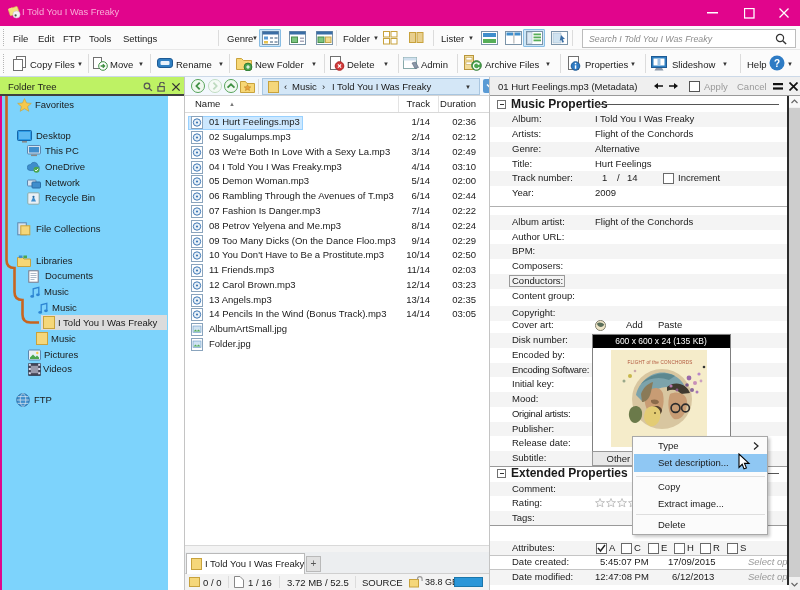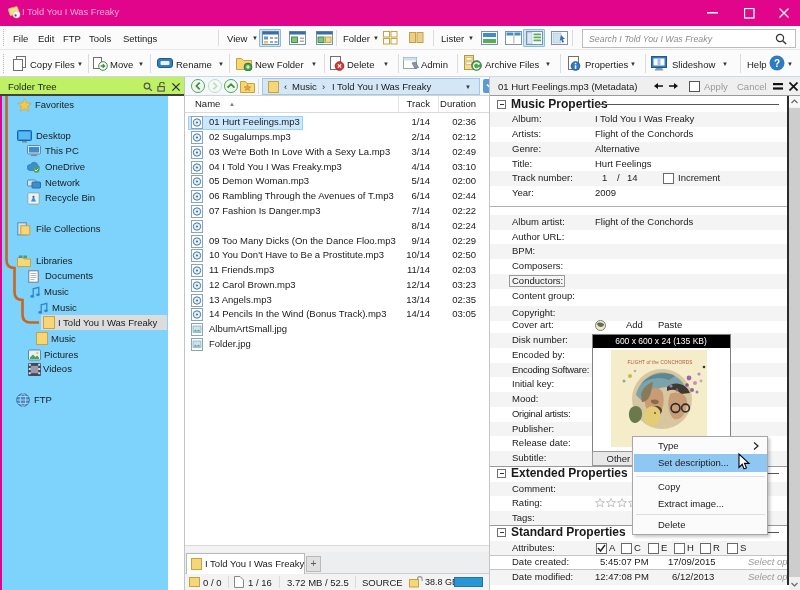--- a/index.html
+++ b/index.html
@@ -77,21 +77,21 @@
 </div>
 
 <div class="a" id="mb">
 <div class="grip" style="top:3px;height:17px"></div>
 <div class="mi" style="left:13px">File</div>
 <div class="mi" style="left:38px">Edit</div>
 <div class="mi" style="left:63px">FTP</div>
 <div class="mi" style="left:89px">Tools</div>
 <div class="mi" style="left:123px">Settings</div>
 <div class="vsep" style="left:218px;top:4px;height:16px"></div>
-<div class="mi" style="left:227px">View</div>
+<div class="mi" style="left:227px">Genre</div>
       <div class="dd" style="left:252px;top:9px">▼</div>
 <div class="tbtn sel" style="left:259px"></div>
 <svg class="ic" style="left:262px;top:5px" width="17" height="14">
         <rect x="0.5" y="0.5" width="16" height="13" fill="#fff" stroke="#7a93a8"></rect>
         <rect x="0.5" y="0.5" width="16" height="3" fill="#3a6ea5"></rect>
         <rect x="2" y="5.5" width="4" height="3" fill="#5b9bd5"></rect>
         <rect x="2" y="10" width="4" height="2.5" fill="#e8c34c"></rect>
         <rect x="8" y="6" width="3" height="2" fill="#9ab"></rect>
         <rect x="12.5" y="6" width="3" height="2" fill="#9ab"></rect>
         <rect x="8" y="10" width="3" height="2" fill="#9ab"></rect>
@@ -492,20 +492,21 @@
 <div class="fnm">07 Fashion Is Danger.mp3</div>
 <div class="ftr">7/14</div>
         <div class="fdu">02:22</div>
 </div>
 <div class="fr" style="top:122.79px">
 <svg class="fic" width="12" height="13">
           <rect x="0.5" y="0.5" width="11" height="12" fill="#fff" stroke="#8aa4bd"></rect>
           <circle cx="6" cy="6.5" r="3.7" fill="#e8f1f8" stroke="#3f78b5"></circle>
           <circle cx="6" cy="6.5" r="1.1" fill="#3f78b5"></circle>
         </svg>
+<div class="fnm">08 Petrov Yelyena and Me.mp3</div>
 <div class="ftr">8/14</div>
         <div class="fdu">02:24</div>
 </div>
 <div class="fr" style="top:137.56px">
 <svg class="fic" width="12" height="13">
           <rect x="0.5" y="0.5" width="11" height="12" fill="#fff" stroke="#8aa4bd"></rect>
           <circle cx="6" cy="6.5" r="3.7" fill="#e8f1f8" stroke="#3f78b5"></circle>
           <circle cx="6" cy="6.5" r="1.1" fill="#3f78b5"></circle>
         </svg>
 <div class="fnm">09 Too Many Dicks (On the Dance Floo.mp3</div>
@@ -730,27 +731,20 @@
         </svg>
         <svg class="ic" style="left:138px;top:2px" width="10" height="10" viewBox="0 0 10 10">
           <path d="M5 0.5l1.3 3 3.2.2-2.4 2 .8 3.1L5 7.1 2.1 8.8l.8-3.1-2.4-2 3.2-.2z" fill="#fafafa" stroke="#b5b5b5" stroke-width=".8"></path>
         </svg>
         <svg class="ic" style="left:149px;top:2px" width="10" height="10" viewBox="0 0 10 10">
           <path d="M5 0.5l1.3 3 3.2.2-2.4 2 .8 3.1L5 7.1 2.1 8.8l.8-3.1-2.4-2 3.2-.2z" fill="#fafafa" stroke="#b5b5b5" stroke-width=".8"></path>
         </svg>
       </div>
 <div class="mrow malt" style="top:415.10px">
         <span class="mlbl">Tags:</span>
-      </div>
-<div class="msec" style="top:428.8px">
-        <span class="bx">
-          <i></i>
-        </span>
-        <span class="tt">Standard Properties</span>
-        <span class="ln" style="left:150px"></span>
       </div>
 <div class="mrow malt" style="top:444.60px">
         <span class="mlbl">Attributes:</span>
         <span class="cb" style="left:106px;top:2px">
           <svg style="position:absolute;left:-1px;top:-1px" width="11" height="11">
             <path d="M2 5l2.5 3L9 2" fill="none" stroke="#222" stroke-width="1.4"></path>
           </svg>
         </span>
         <span style="position:absolute;left:119px">A</span>
         <span class="cb" style="left:131px;top:2px"></span>

